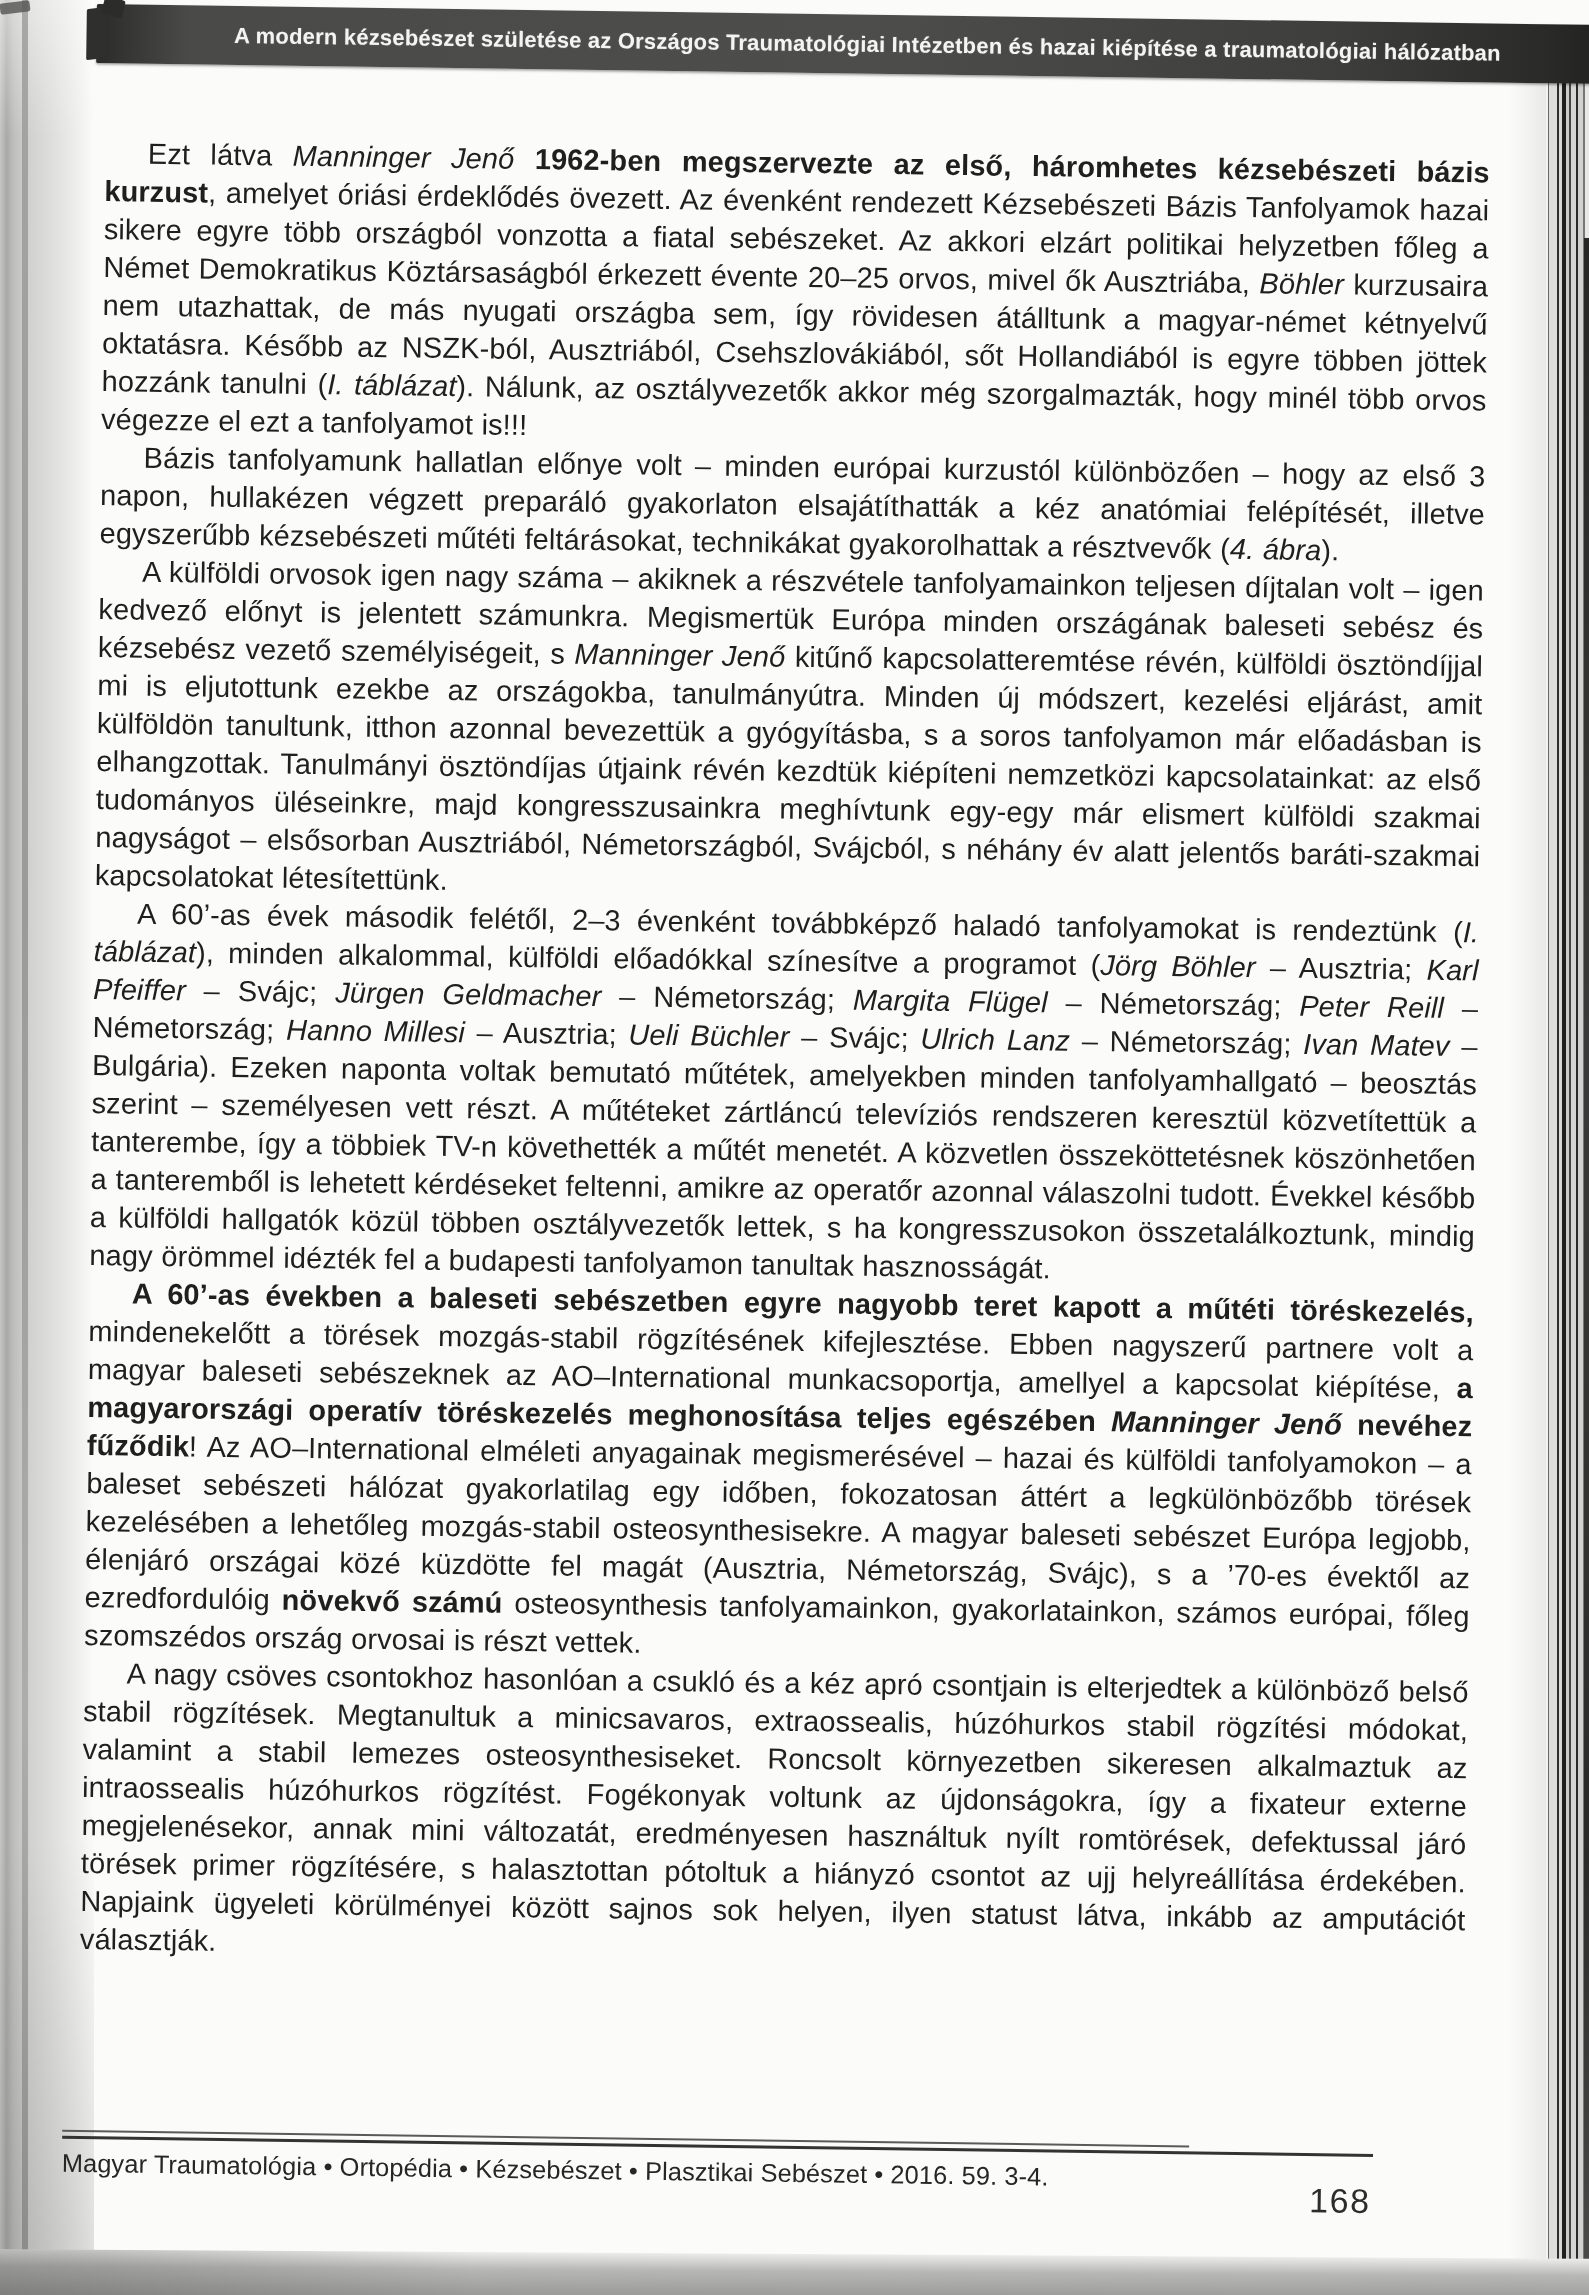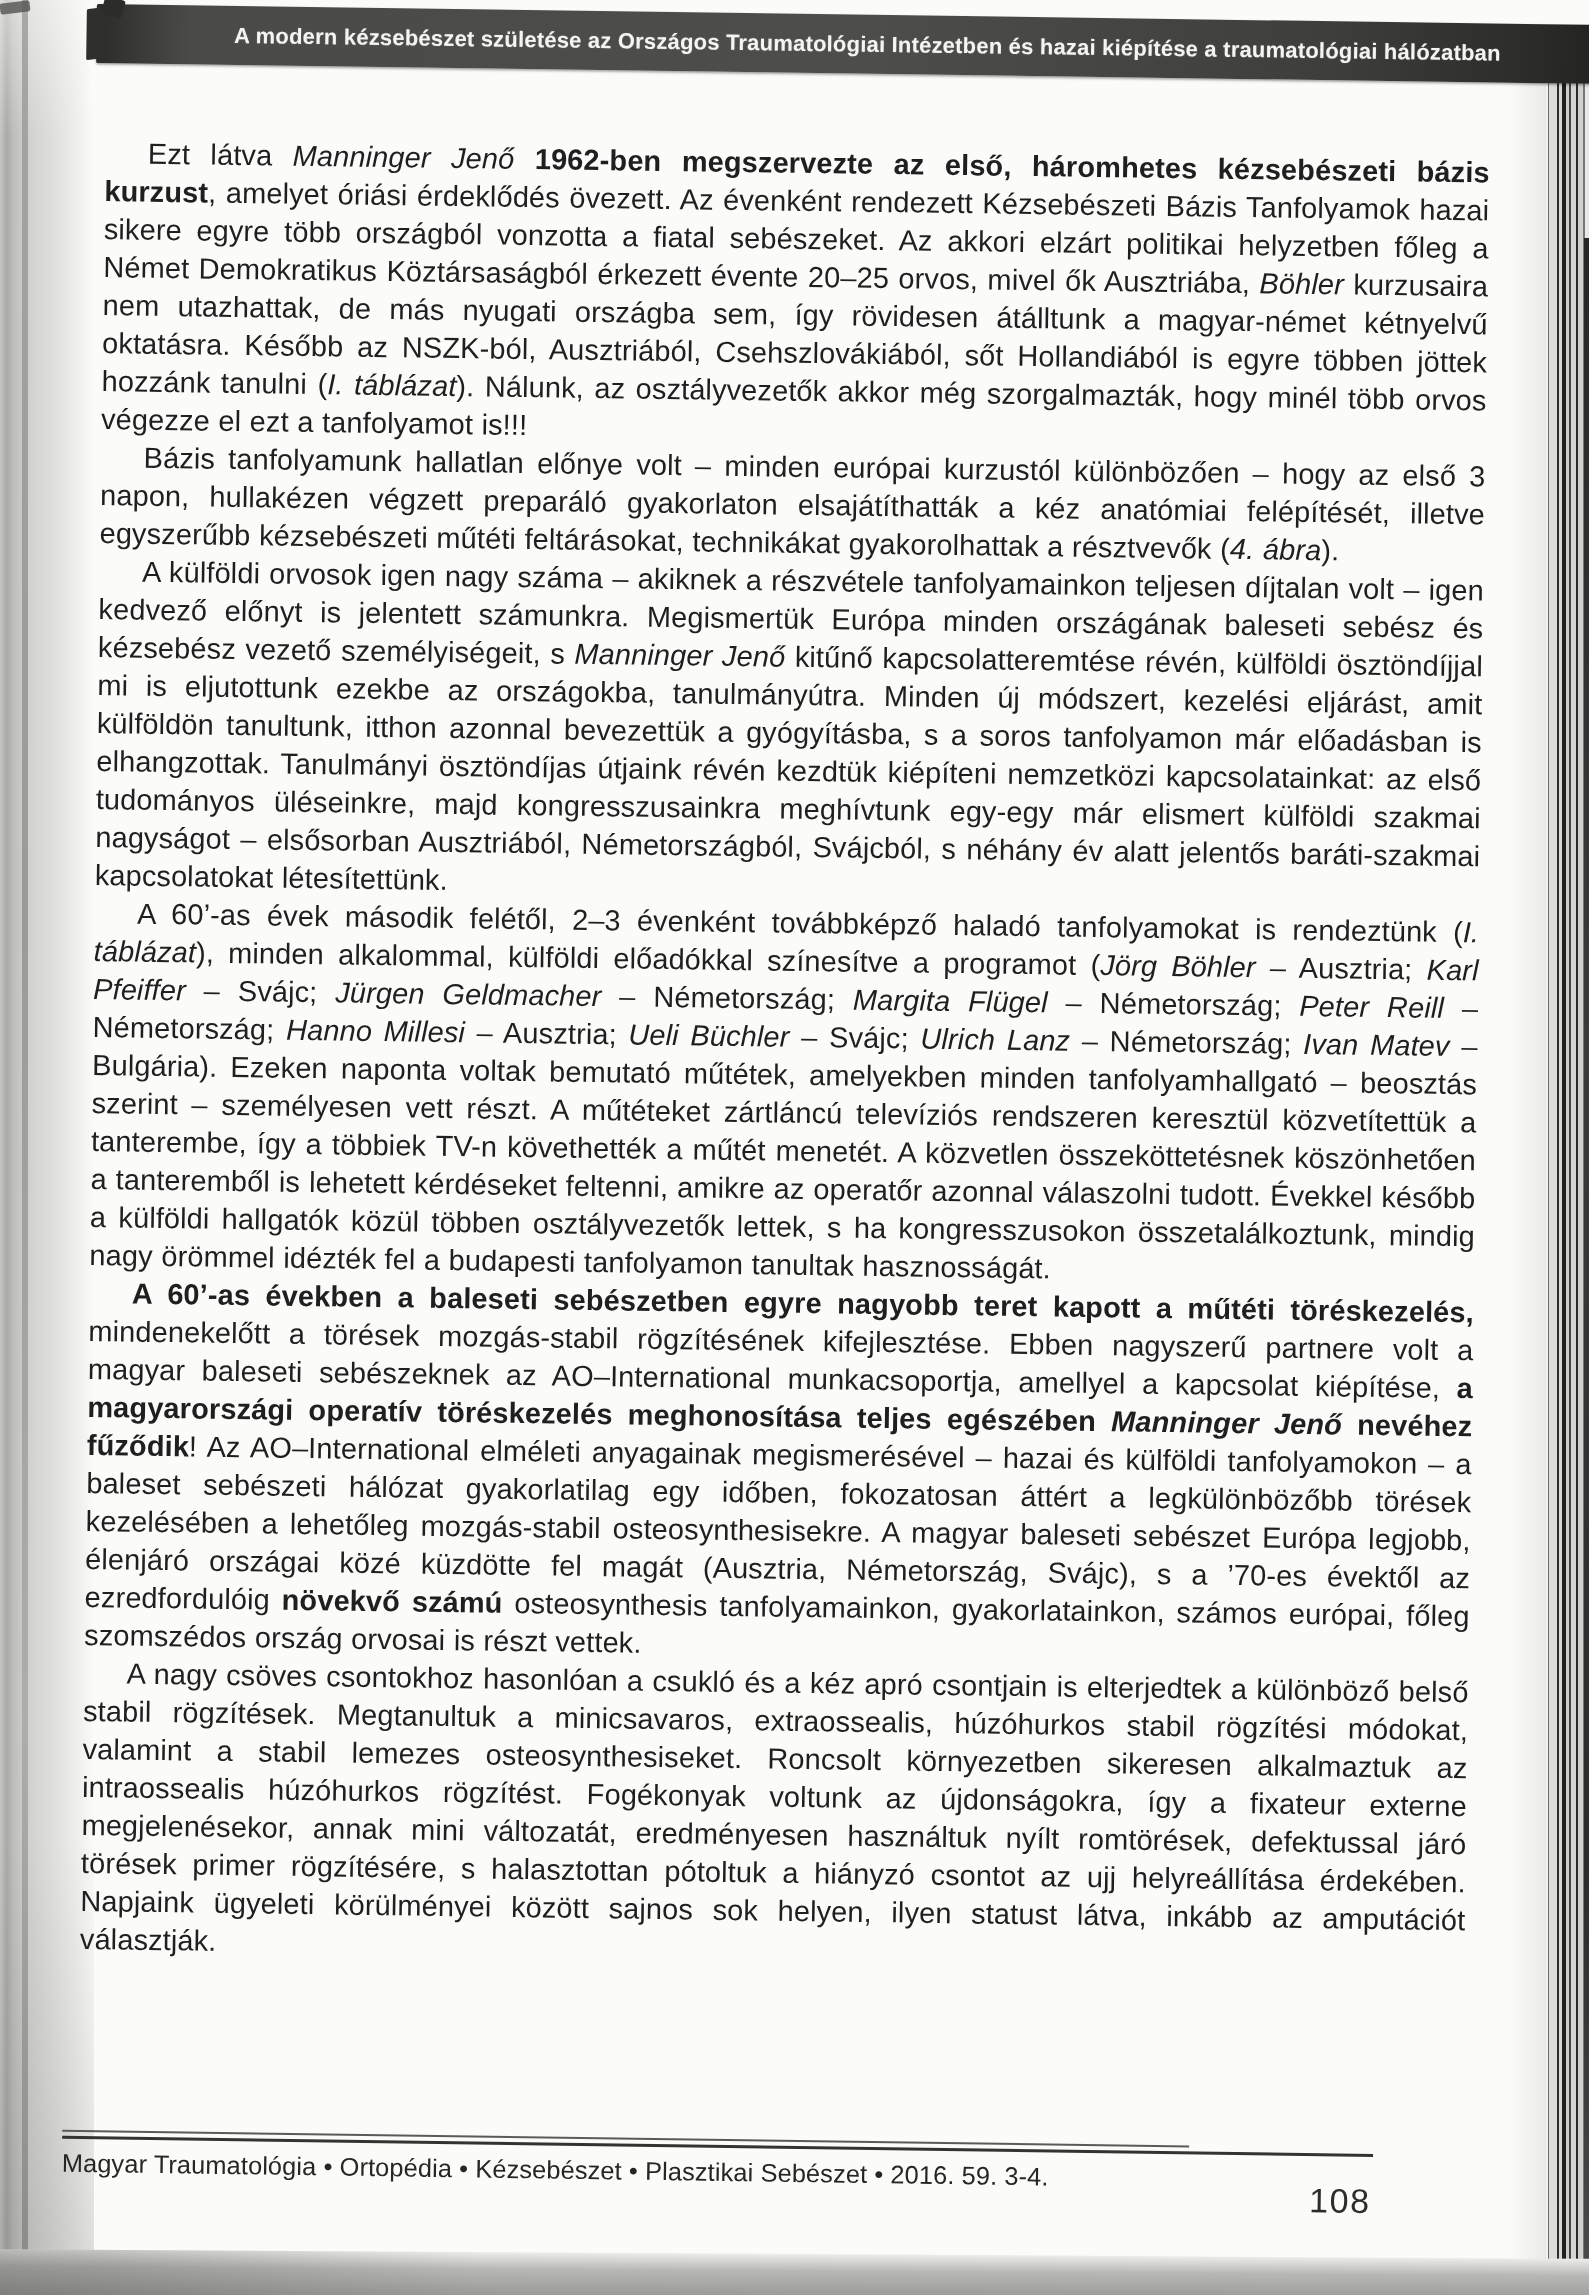--- a/index.html
+++ b/index.html
@@ -140,20 +140,20 @@
       <p class="para"><span class="run run-n">A 60’-as évek második felétől, 2–3 évenként továbbképző haladó tanfolyamokat is rendeztünk (</span><span class="run run-i">I. táblázat</span><span class="run run-n">), minden alkalommal, külföldi előadókkal színesítve a programot (</span><span class="run run-i">Jörg Böhler</span><span class="run run-n"> – Ausztria; </span><span class="run run-i">Karl Pfeiffer</span><span class="run run-n"> – Svájc; </span><span class="run run-i">Jürgen Geldmacher</span><span class="run run-n"> – Németország; </span><span class="run run-i">Margita Flügel</span><span class="run run-n"> – Németország; </span><span class="run run-i">Peter Reill</span><span class="run run-n"> – Németország; </span><span class="run run-i">Hanno Millesi</span><span class="run run-n"> – Ausztria; </span><span class="run run-i">Ueli Büchler</span><span class="run run-n"> – Svájc; </span><span class="run run-i">Ulrich Lanz</span><span class="run run-n"> – Németország; </span><span class="run run-i">Ivan Matev</span><span class="run run-n"> – Bulgária). Ezeken naponta voltak bemutató műtétek, amelyekben minden tanfolyamhallgató – beosztás szerint – személyesen vett részt. A műtéteket zártláncú televíziós rendszeren keresztül közvetítettük a tanterembe, így a többiek TV-n követhették a műtét menetét. A közvetlen összeköttetésnek köszönhetően a tanteremből is lehetett kérdéseket feltenni, amikre az operatőr azonnal válaszolni tudott. Évekkel később a külföldi hallgatók közül többen osztályvezetők lettek, s ha kongresszusokon összetalálkoztunk, mindig nagy örömmel idézték fel a budapesti tanfolyamon tanultak hasznosságát.</span></p>
       <p class="para"><span class="run run-b">A 60’-as években a baleseti sebészetben egyre nagyobb teret kapott a műtéti töréskezelés,</span><span class="run run-n"> mindenekelőtt a törések mozgás-stabil rögzítésének kifejlesztése. Ebben nagyszerű partnere volt a magyar baleseti sebészeknek az AO–International munkacsoportja, amellyel a kapcsolat kiépítése, </span><span class="run run-b">a magyarországi operatív töréskezelés meghonosítása teljes egészében </span><span class="run run-bi">Manninger Jenő</span><span class="run run-b"> nevéhez fűződik</span><span class="run run-n">! Az AO–International elméleti anyagainak megismerésével – hazai és külföldi tanfolyamokon – a baleset sebészeti hálózat gyakorlatilag egy időben, fokozatosan áttért a legkülönbözőbb törések kezelésében a lehetőleg mozgás-stabil osteosynthesisekre. A magyar baleseti sebészet Európa legjobb, élenjáró országai közé küzdötte fel magát (Ausztria, Németország, Svájc), s a ’70-es évektől az ezredfordulóig </span><span class="run run-b">növekvő számú</span><span class="run run-n"> osteosynthesis tanfolyamainkon, gyakorlatainkon, számos európai, főleg szomszédos ország orvosai is részt vettek.</span></p>
       <p class="para"><span class="run run-n">A nagy csöves csontokhoz hasonlóan a csukló és a kéz apró csontjain is elterjedtek a különböző belső stabil rögzítések. Megtanultuk a minicsavaros, extraossealis, húzóhurkos stabil rögzítési módokat, valamint a stabil lemezes osteosynthesiseket. Roncsolt környezetben sikeresen alkalmaztuk az intraossealis húzóhurkos rögzítést. Fogékonyak voltunk az újdonságokra, így a fixateur externe megjelenésekor, annak mini változatát, eredményesen használtuk nyílt romtörések, defektussal járó törések primer rögzítésére, s halasztottan pótoltuk a hiányzó csontot az ujj helyreállítása érdekében. Napjaink ügyeleti körülményei között sajnos sok helyen, ilyen statust látva, inkább az amputációt választják.</span></p>
     </div>
 
   <div class="footer">
     <div class="footer-rule-thin"></div>
     <div class="footer-rule-thick"></div>
     <div class="footer-row">
       <span class="journal-line">Magyar Traumatológia • Ortopédia • Kézsebészet • Plasztikai Sebészet • 2016. 59. 3-4.</span>
-      <span class="page-number">108</span>
+      <span class="page-number">168</span>
     </div>
   </div>
 
 </div>
 
 <div class="bottom-shadow"></div>
 
 
 </body></html>

